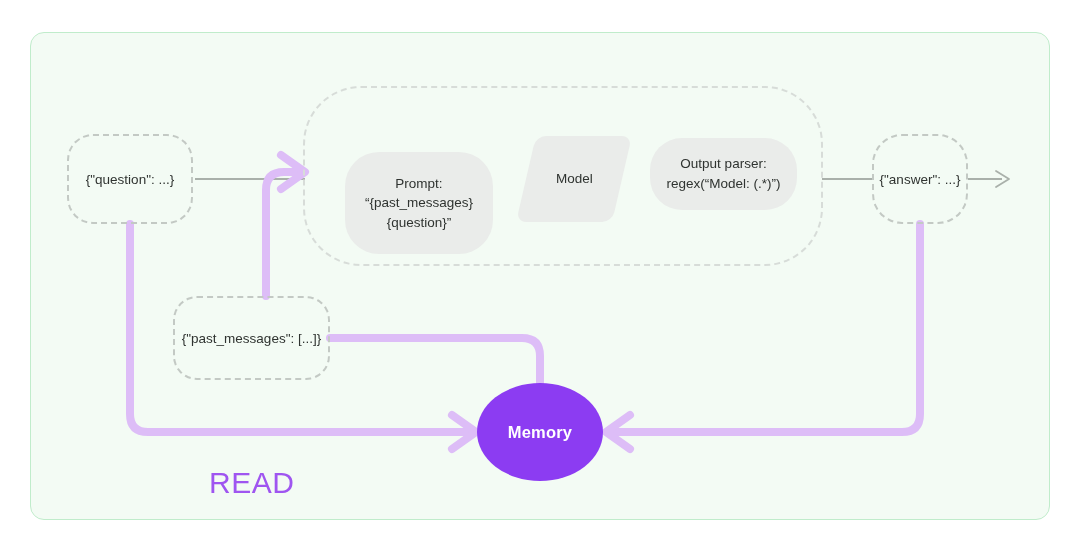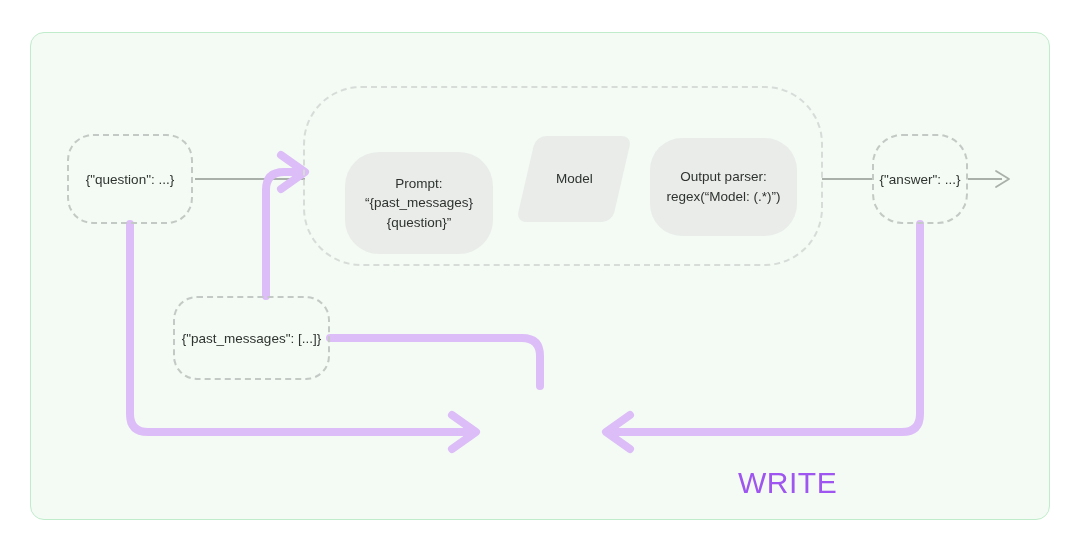--- a/index.html
+++ b/index.html
@@ -91,21 +91,21 @@
     left: 872px; top: 134px; width: 96px; height: 90px;
     border-radius: 30px;
   }
   #box-prompt {
     left: 345px; top: 128px; width: 148px; height: 102px; margin-top: 24px;
   }
   #box-model {
     left: 526px; top: 136px; width: 96px; height: 86px;
   }
   #box-parser {
-    left: 650px; top: 138px; width: 147px; height: 98px;
+    left: 650px; top: 138px; width: 147px; height: 72px;
     border-radius: 32px;
   }
   #memory {
     position: absolute;
     left: 477px; top: 383px;
     width: 126px; height: 98px;
     background: #8c3cf2;
     border-radius: 50%;
     display: flex;
     align-items: center;
@@ -179,16 +179,19 @@
     <span>Model</span>
   </div>
 
   <div class="gbox" id="box-parser">
     <span>
       <span>Output parser:</span><br>
       <span>regex(“Model: (.*)”)</span>
     </span>
   </div>
 
+  <div id="memory">
+    <span>Memory</span>
+  </div>
 
-  <div class="rw-label" id="label-write">WRITE</div>
+  <div class="rw-label" id="label-read">READ</div>
 
 </div>
 
 </body></html>

